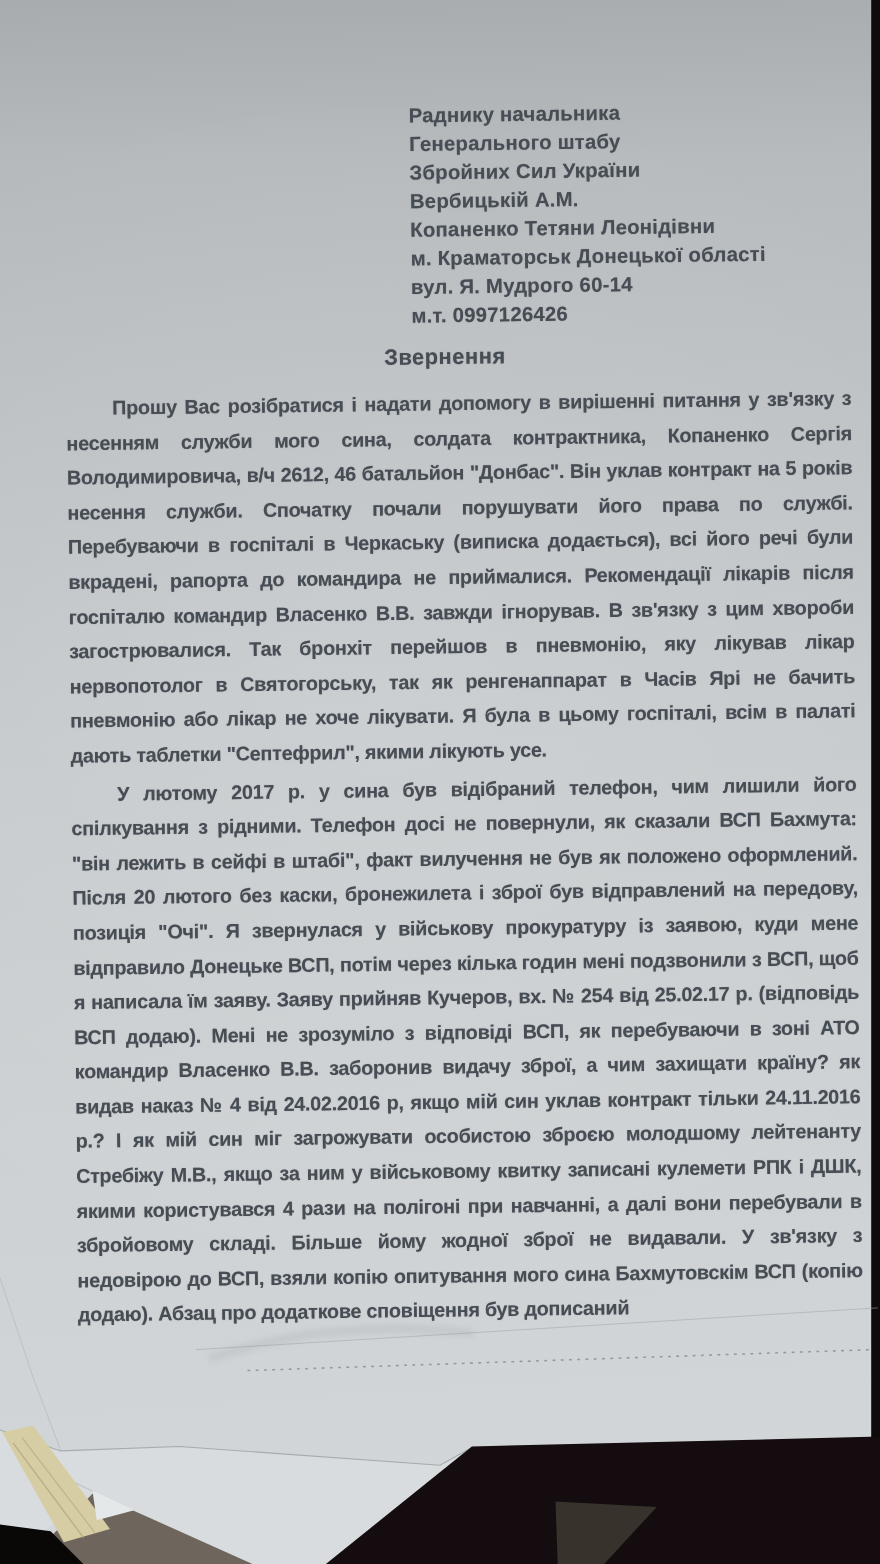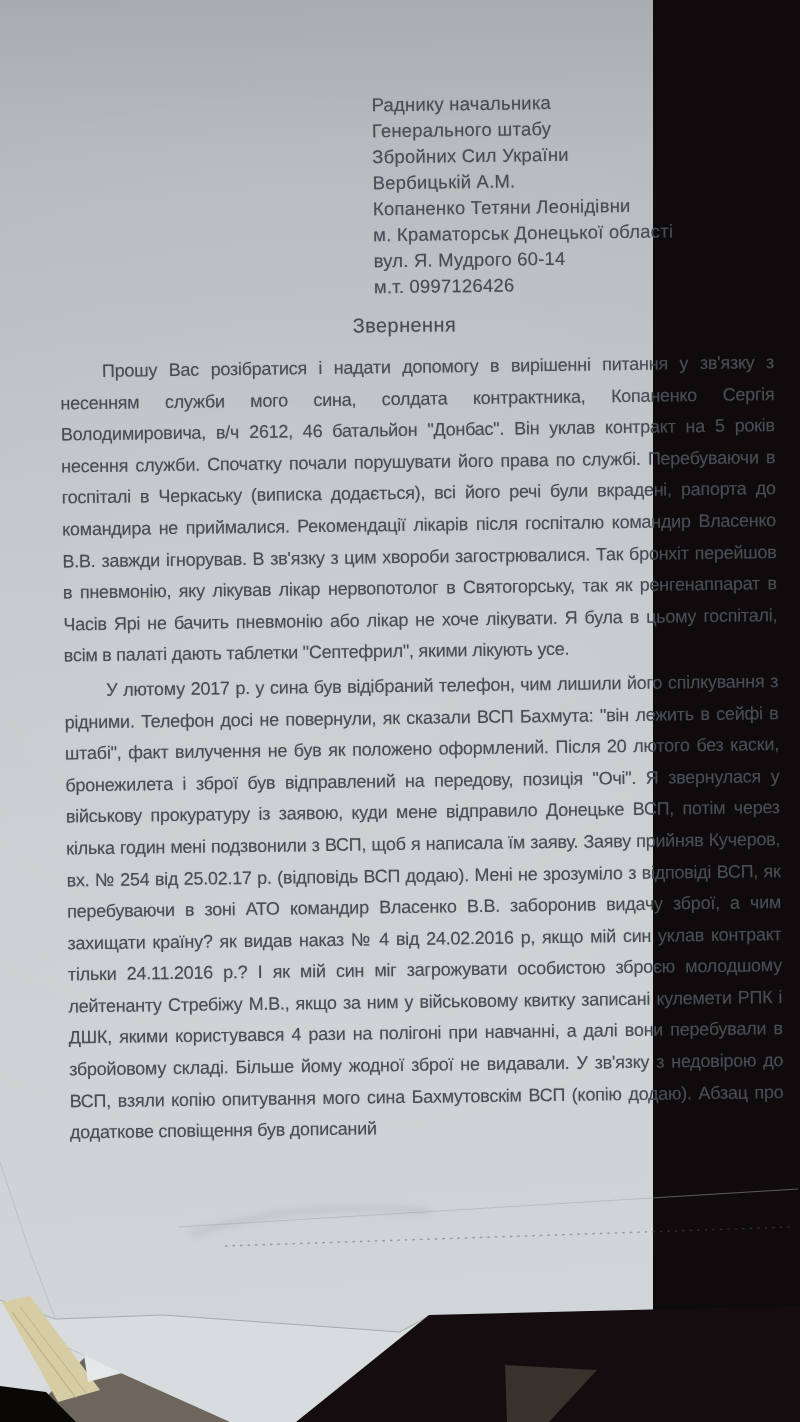--- a/index.html
+++ b/index.html
@@ -2,21 +2,21 @@
 <html><head>
 <meta charset="utf-8">
 <style>
   html, body { margin: 0; padding: 0; }
   body {
     width: 800px; height: 1422px;
     background: #0f0a0b;
     overflow: hidden;
     font-family: "Liberation Sans", sans-serif;
   }
-  .photo { position: relative; width: 653px; height: 1422px; }
+  .photo { position: relative; width: 792px; height: 1422px; font-weight: bold; }
 
   
   .paper {
     position: absolute; inset: 0;
     background:
       linear-gradient(180deg, rgba(85,90,96,0.10) 0%, rgba(85,90,96,0) 10%),
       radial-gradient(ellipse 950px 780px at 44% 44%, rgba(255,255,255,0.12), rgba(255,255,255,0) 72%),
       linear-gradient(176deg, #b1b5b8 0%, #bbbfc2 22%, #c5c9cc 46%, #cdd1d3 70%, #d3d7d9 100%);
   }
 

